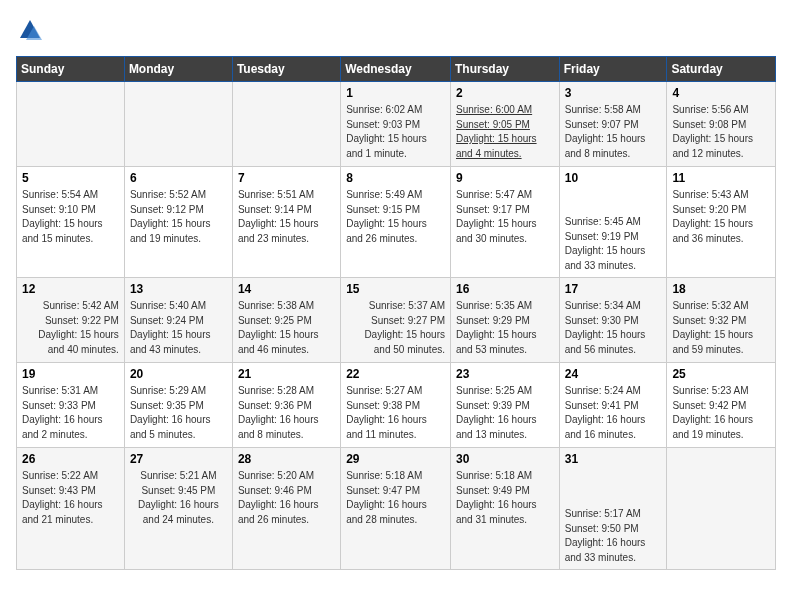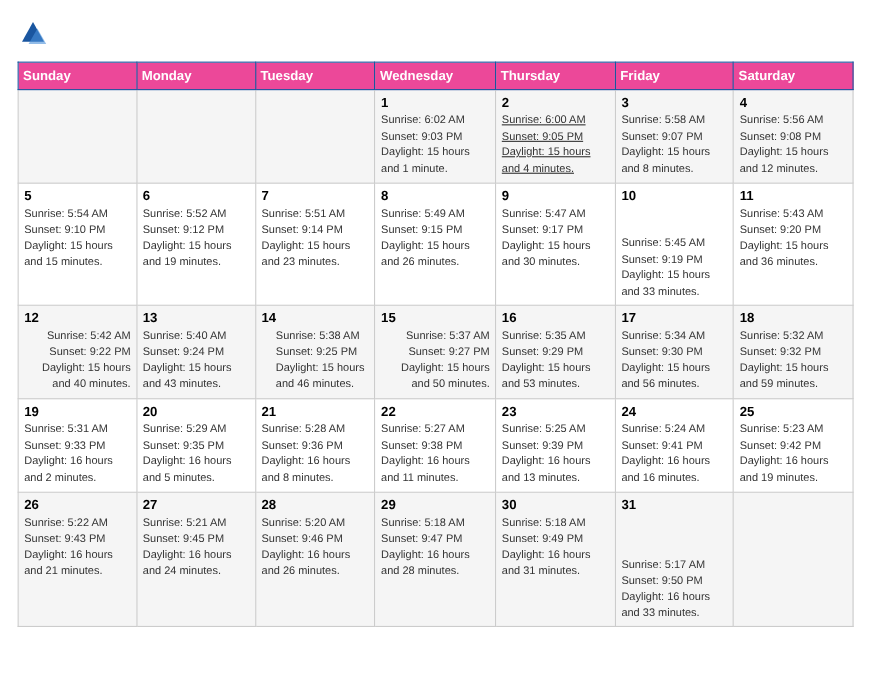--- a/index.html
+++ b/index.html
@@ -46,21 +46,21 @@
     .location {
       font-size: 14px;
       color: #444;
     }
     table {
       width: 100%;
       border-collapse: collapse;
       font-size: 10.5px;
     }
     thead tr th {
-      background-color: #ec4899;
+      background-color: #404040;
       color: #fff;
       padding: 5px 4px;
       text-align: left;
       font-size: 12px;
       border: 1px solid #1a56a0;
     }
     tbody tr {
       background-color: #fff;
     }
     tbody tr:nth-child(odd) {
@@ -219,21 +219,21 @@
         </td>
         <td>
           <span class="day-num">13</span>
           <div class="day-detail" style="white-space: pre-line;">Sunrise: 5:40 AM
 Sunset: 9:24 PM
 Daylight: 15 hours
 and 43 minutes.</div>
         </td>
         <td>
           <span class="day-num">14</span>
-          <div class="day-detail" style="white-space: pre-line; margin-left: 13px;">Sunrise: 5:38 AM
+          <div class="day-detail" style="white-space: pre-line;">Sunrise: 5:38 AM
 Sunset: 9:25 PM
 Daylight: 15 hours
 and 46 minutes.</div>
         </td>
         <td>
           <span class="day-num">15</span>
           <div class="day-detail" style="white-space: pre-line; text-align: right;">Sunrise: 5:37 AM
 Sunset: 9:27 PM
 Daylight: 15 hours
 and 50 minutes.</div>
@@ -314,21 +314,21 @@
       <tr>
         <td>
           <span class="day-num">26</span>
           <div class="day-detail" style="white-space: pre-line;">Sunrise: 5:22 AM
 Sunset: 9:43 PM
 Daylight: 16 hours
 and 21 minutes.</div>
         </td>
         <td>
           <span class="day-num">27</span>
-          <div class="day-detail" style="white-space: pre-line;">Sunrise: 5:21 AM
+          <div class="day-detail" style="white-space: pre-line; text-align: center;">Sunrise: 5:21 AM
 Sunset: 9:45 PM
 Daylight: 16 hours
 and 24 minutes.</div>
         </td>
         <td>
           <span class="day-num">28</span>
           <div class="day-detail" style="white-space: pre-line;">Sunrise: 5:20 AM
 Sunset: 9:46 PM
 Daylight: 16 hours
 and 26 minutes.</div>

